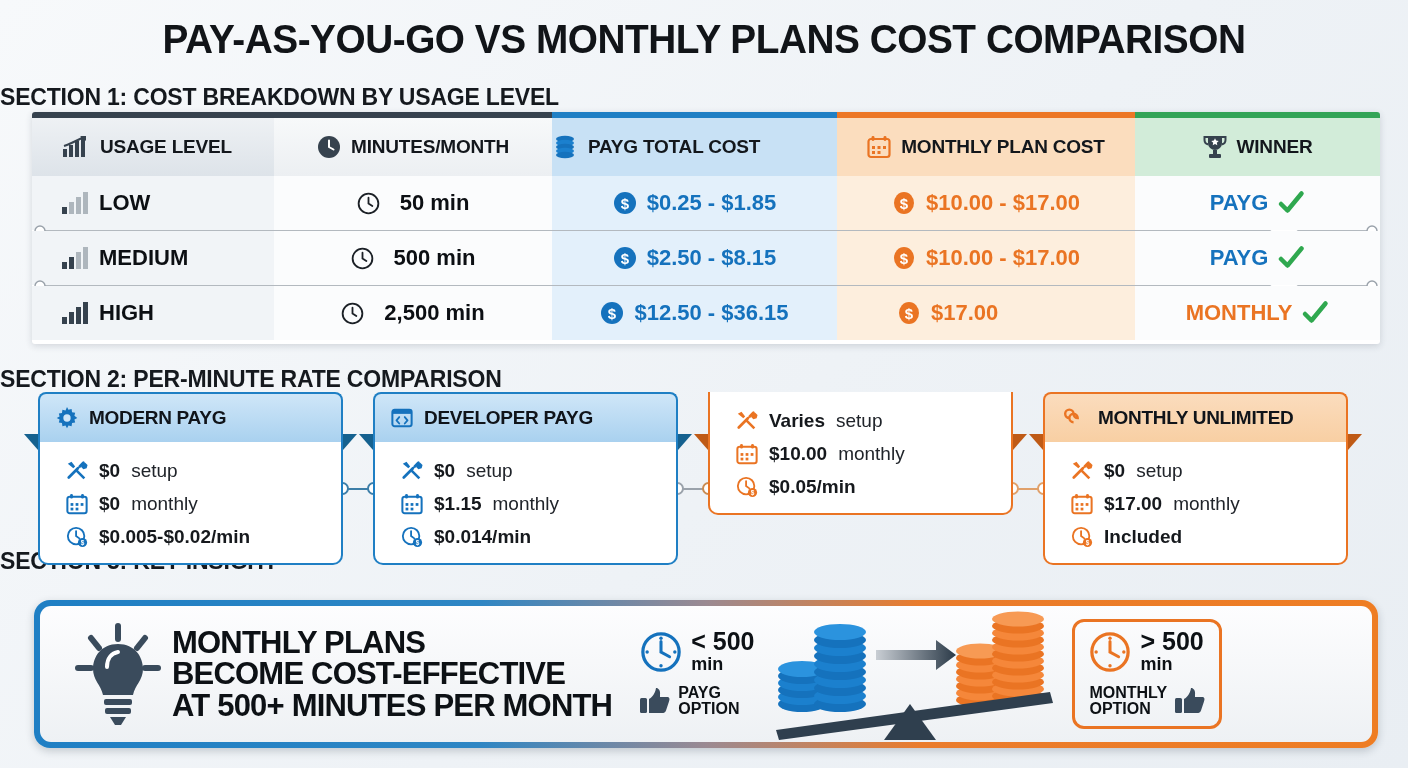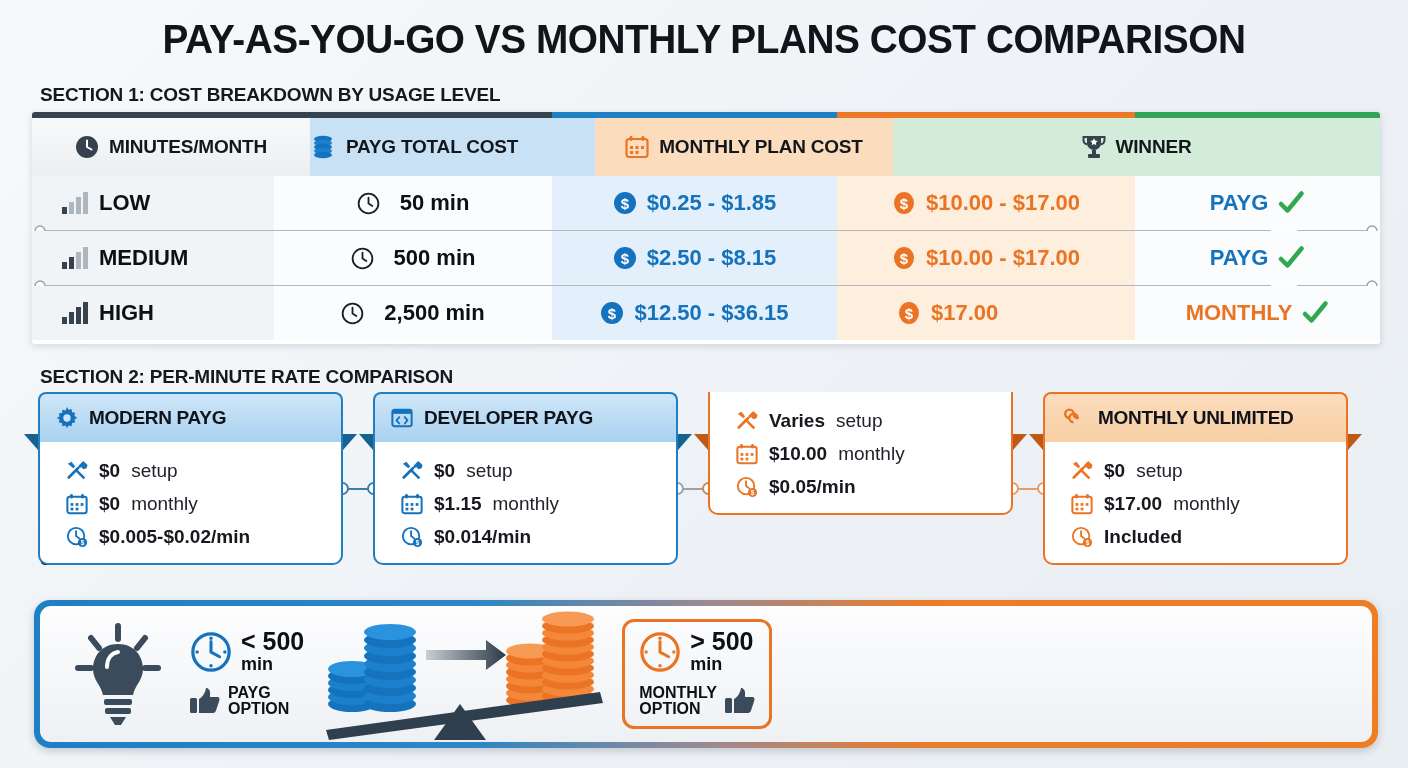--- a/index.html
+++ b/index.html
@@ -18,26 +18,25 @@
     font-weight: 700;
     letter-spacing: -0.5px;
     color: #111418;
     padding-top: 17px;
     text-transform: uppercase;
     transform: scaleX(0.97);
   }
 
   
   .section-label {
-    font-size: 19px;
+    font-size: 23px;
     font-weight: 700;
     color: #15191e;
     letter-spacing: -0.2px;
     text-transform: uppercase;
-    margin-left: 40px;
   }
 
   
   .table-wrap {
     position: absolute; left: 32px; top: 112px;
     width: 1348px; height: 232px;
     border-radius: 3px;
     box-shadow: 0 2px 7px rgba(30,45,60,0.16);
     background: #fff;
     overflow: hidden;
@@ -149,20 +148,33 @@
   <div class="table-wrap">
     <div class="topbars">
       <div></div>
         <div></div>
         <div></div>
         <div></div>
         <div></div>
     </div>
 
     <div class="thead">
+      <div class="th c1">
+        <span class="icn">
+          <svg width="28" height="24" viewBox="0 0 28 24">
+              <rect x="1" y="14" width="4" height="8" fill="#36424e"></rect>
+              <rect x="7" y="10" width="4" height="12" fill="#36424e"></rect>
+              <rect x="13" y="6" width="4" height="16" fill="#36424e"></rect>
+              <rect x="19" y="2" width="4" height="20" fill="#36424e"></rect>
+              <path d="M2 11 C8 9 14 6 22 2" stroke="#36424e" stroke-width="2" fill="none"></path>
+              <path d="M18 1 L24 1 L24 6 Z" fill="#36424e"></path>
+            </svg>
+        </span>
+        <span>USAGE LEVEL</span>
+      </div>
       <div class="th c2">
         <span class="icn">
           <svg width="24" height="24" viewBox="0 0 24 24">
               <circle cx="12" cy="12" r="11" fill="#36424e"></circle>
               <path d="M12 5.5 L12 12 L16.5 14.5" stroke="#fff" stroke-width="2" fill="none" stroke-linecap="round"></path>
             </svg>
         </span>
         <span>MINUTES/MONTH</span>
       </div>
       <div class="th c3">
@@ -654,20 +666,25 @@
             <line x1="84" y1="46" x2="71" y2="46"></line>
           </g>
           <path d="M44 22 C27 22 19 35 19 47 C19 58 27 63 29 73 L59 73 C61 63 69 58 69 47 C69 35 61 22 44 22 Z" fill="#3a4b5c"></path>
           <path d="M33 45 C33 36 38 31 44 30" stroke="#fff" stroke-width="4" fill="none" stroke-linecap="round"></path>
           <rect x="30" y="77" width="28" height="6" rx="2" fill="#3a4b5c"></rect>
           <rect x="31" y="86" width="26" height="6" rx="2" fill="#3a4b5c"></rect>
           <path d="M36 95 L52 95 L47 103 L41 103 Z" fill="#3a4b5c"></path>
         </svg>
       </span>
 
+      <div class="headline">
+        <div>MONTHLY PLANS</div>
+        <div>BECOME COST-EFFECTIVE</div>
+        <div>AT 500+ MINUTES PER MONTH</div>
+      </div>
 
       <div class="mini" style="margin-left:28px;">
         <div class="mini-top">
           <span class="icn">
             <svg width="42" height="42" viewBox="0 0 44 44">
                 <circle cx="22" cy="22" r="19" fill="none" stroke="#1572bd" stroke-width="3.4"></circle>
                 <circle cx="22" cy="7.5" r="1.8" fill="#1572bd"></circle>
                 <circle cx="36.5" cy="22" r="1.8" fill="#1572bd"></circle>
                 <circle cx="22" cy="36.5" r="1.8" fill="#1572bd"></circle>
                 <circle cx="7.5" cy="22" r="1.8" fill="#1572bd"></circle>

